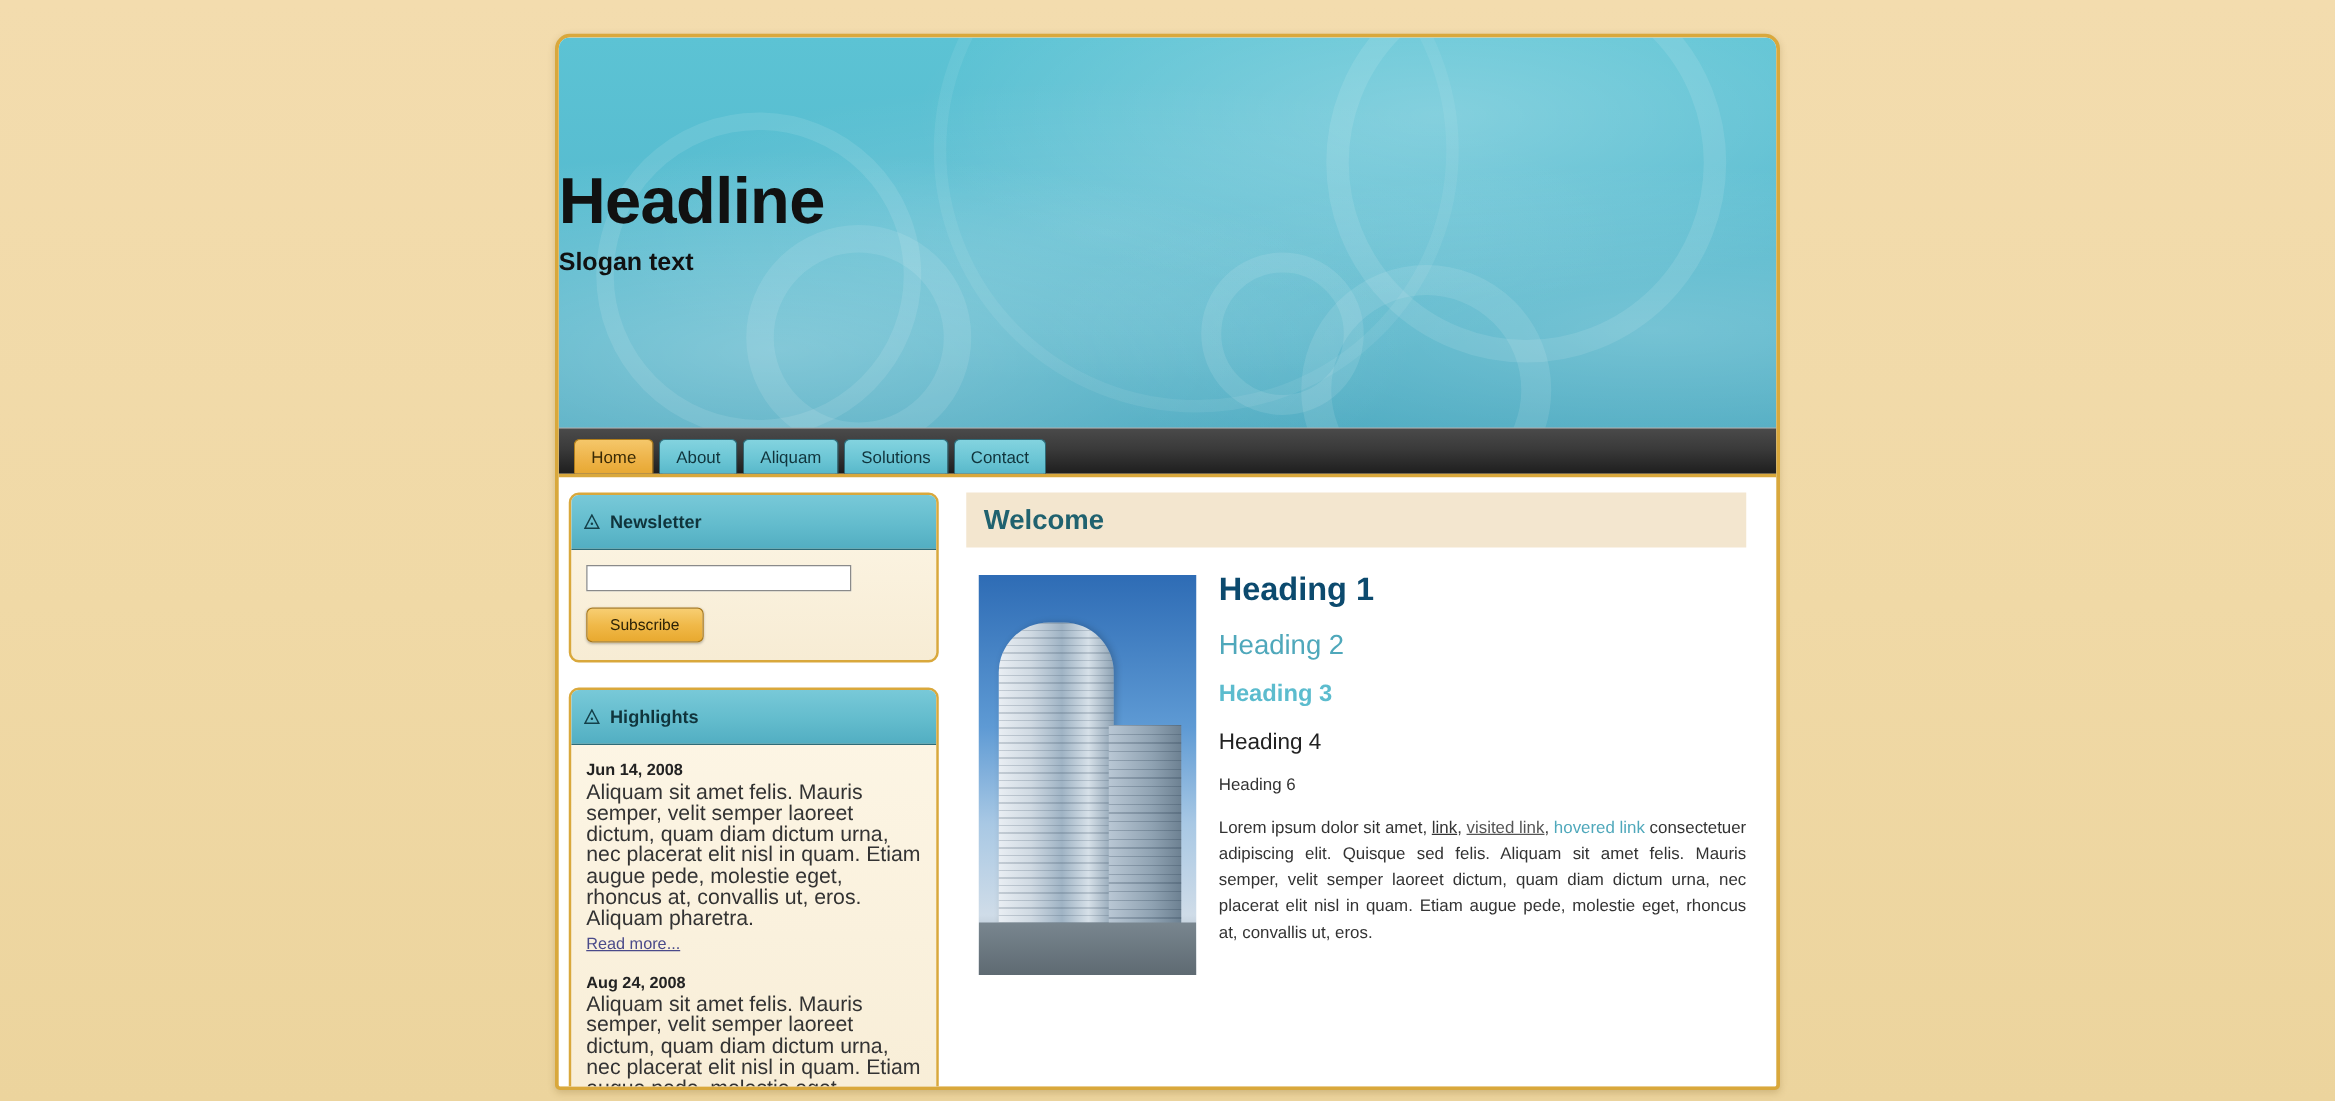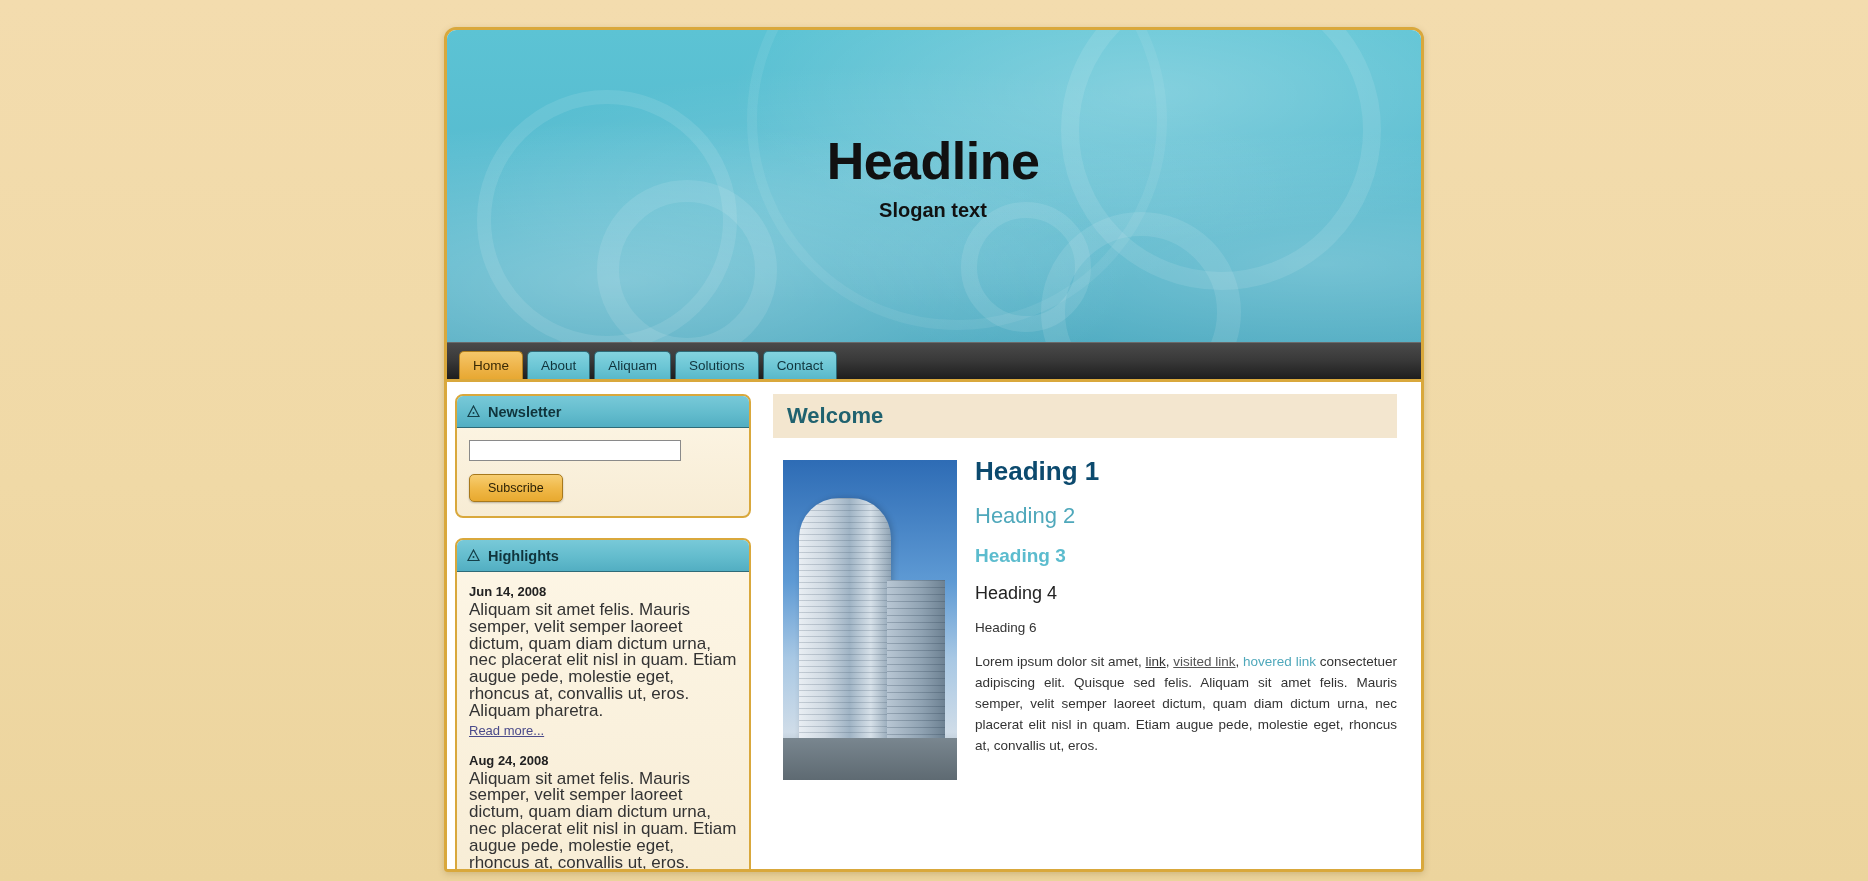--- a/index.html
+++ b/index.html
@@ -52,21 +52,21 @@
   .banner .s1 { width: 260px; height: 260px; left: 30px;  top: 60px; }
   .banner .s2 { width: 180px; height: 180px; left: 150px; top: 150px; border-width: 22px; }
   .banner .s3 { width: 320px; height: 320px; right: 40px; top: -60px; border-width: 18px;}
   .banner .s4 { width: 200px; height: 200px; right: 180px; bottom: -70px; border-width: 24px;}
   .banner .s5 { width: 130px; height: 130px; right: 330px; bottom: 10px; border-width: 16px;}
   .banner .s6 { width: 420px; height: 420px; left: 300px; top: -120px; border-width: 10px; border-color: rgba(255,255,255,0.07);}
 
   .banner-text {
     position: absolute;
     top: 104px; left: 0; right: 2px;
-    text-align: center;
+    text-align: left;
     z-index: 3;
   }
   .headline {
     font-size: 52px;
     font-weight: bold;
     color: #111111;
     letter-spacing: -0.5px;
     line-height: 1.05;
     margin: 0;
   }
@@ -119,21 +119,21 @@
 
   
   .box {
     border: 2px solid #d9a83c;
     border-radius: 8px;
     margin-bottom: 20px;
     background: linear-gradient(to bottom, #fdf6e6 0%, #f7ecd4 100%);
     overflow: hidden;
   }
   .box-head {
-    height: 32px;
+    height: 44px;
     display: flex;
     align-items: center;
     gap: 8px;
     padding: 0 10px;
     background: linear-gradient(to bottom, #78c9d8 0%, #63bccd 55%, #52aec2 100%);
     border-bottom: 1px solid #2e6b78;
     font-weight: bold;
     font-size: 14.5px;
     color: #10343c;
   }

